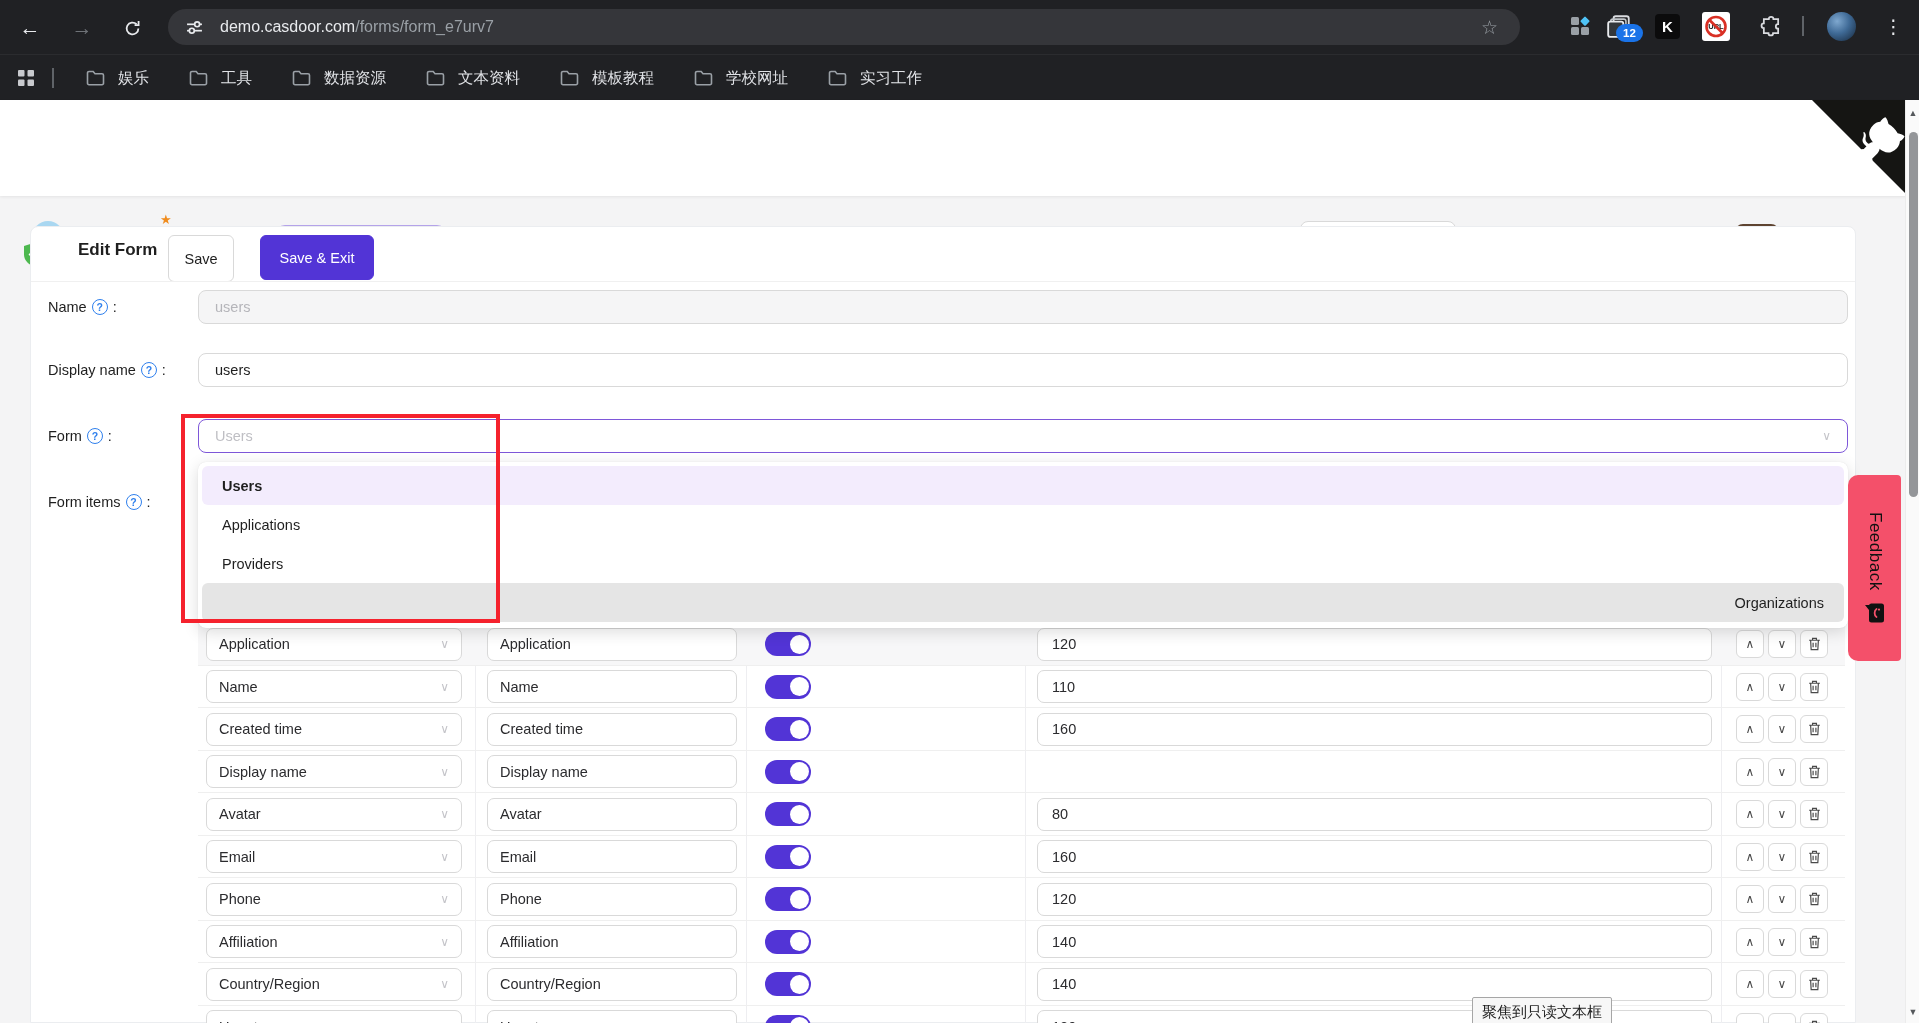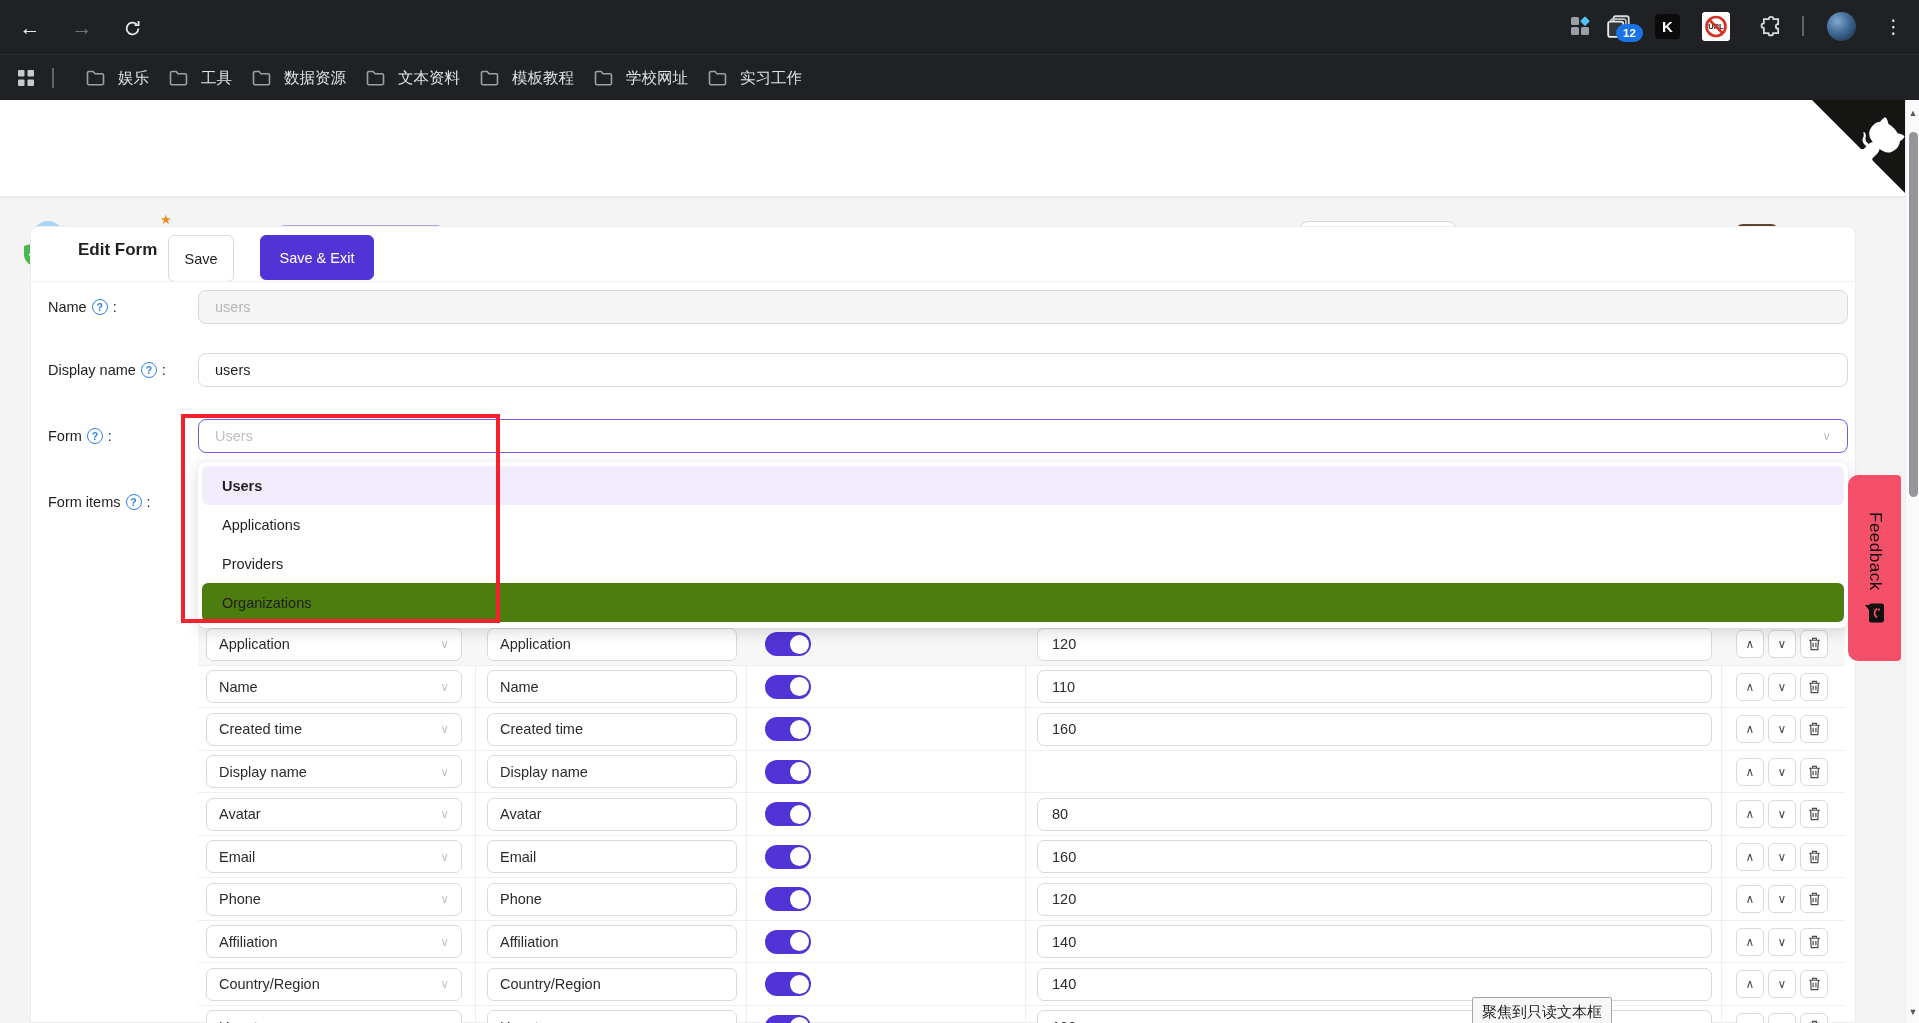--- a/index.html
+++ b/index.html
@@ -19,21 +19,21 @@
   .url-host{color:#e8eaed;}
   .url-path{color:#9aa0a6;}
   .pill-star{position:absolute;right:22px;top:7px;font-size:19px;color:#9aa0a6;}
   .ext{position:absolute;top:13px;color:#dadce0;}
   .tile{position:absolute;display:flex;align-items:center;justify-content:center;border-radius:4px;font-weight:bold;}
   .badge12{position:absolute;left:1616px;top:24px;width:27px;height:18px;background:#1a73e8;color:#fff;
     font-size:11.5px;font-weight:bold;border-radius:9px;display:flex;align-items:center;justify-content:center;}
   .vsep{position:absolute;width:2px;background:#5f6368;}
   .kebab{position:absolute;left:1884px;top:13px;color:#e8eaed;font-size:19px;line-height:28px;}
   .bm-item{display:flex;align-items:center;gap:13px;color:#e0e2e6;font-size:15.5px;white-space:nowrap;}
-  .bm-wrap{position:absolute;left:86px;top:0;height:46px;display:flex;align-items:center;column-gap:20px;}
+  .bm-wrap{position:absolute;left:86px;top:0;height:46px;display:flex;align-items:center;column-gap:40px;}
   .folder-ic{flex:0 0 auto;}
 
   
   .navbar{position:absolute;left:0;top:100px;width:1919px;height:96px;background:#fff;box-shadow:0 1px 3px rgba(0,0,0,.07);}
   .wordmark{position:absolute;left:74px;top:122px;font-size:35px;font-weight:bold;color:#101010;letter-spacing:-1px;}
   .logo-star{position:absolute;left:160px;top:112px;color:#f08c1e;font-size:13px;}
   .menu-item{position:absolute;top:136px;display:flex;align-items:center;gap:9px;font-size:15px;color:#1d1d1f;height:24px;}
   .saas-pill{position:absolute;left:275px;top:125px;width:172px;height:51px;background:#b4a3e9;border-radius:10px;
     display:flex;align-items:center;justify-content:center;gap:8px;font-size:16px;font-weight:bold;color:#1c1c40;}
   .inkbar{position:absolute;left:1099px;top:191px;width:28px;height:3px;background:#5234d6;}
@@ -62,21 +62,21 @@
     display:flex;align-items:center;padding:0 16px;font-size:14.5px;color:#1f1f1f;}
   .tinput.disabled{background:#f5f5f6;color:#b5b5ba;}
   .type-select{border:1.6px solid #7e57d9;color:#bfbfc4;}
   .sel-chev{margin-left:auto;color:#c4c4c9;font-size:12px;}
 
   
   .dropdown{position:absolute;left:198px;top:462px;width:1650px;height:166px;background:#fff;border-radius:8px;
     box-shadow:0 4px 16px rgba(0,0,0,.14),0 0 1px rgba(0,0,0,.12);padding:4px;z-index:6;}
   .dd-item{height:39px;display:flex;align-items:center;padding:0 20px;font-size:14.5px;color:#1f1f1f;border-radius:6px;}
   .dd-item.selected{background:#f3ecfd;font-weight:bold;}
-  .dd-item.hovered{background:#4d7c0f;}
+  .dd-item.hovered{background:#e5e5e5;justify-content:flex-end;}
   .red-rect{position:absolute;left:181px;top:414px;width:319px;height:209px;border:4px solid #f5222d;z-index:7;}
 
   
   .ftable{position:absolute;left:0;top:623px;width:1919px;z-index:2;}
   .trow{position:relative;height:42.5px;padding-left:37px;}
   .trow.first{background:linear-gradient(90deg,transparent 198px,#f7f7f8 198px,#f7f7f8 1845px,transparent 1845px);}
   .rborder{position:absolute;left:198px;width:1647px;bottom:0;height:1px;background:#efefef;}
   .cellsel{position:absolute;left:206px;top:4.5px;width:256px;height:33px;border:1px solid #d9d9d9;border-radius:7px;
     background:#fff;display:flex;align-items:center;padding:0 12px;font-size:14.5px;color:#2b2b2e;}
   .cellinput{position:absolute;left:487px;top:4.5px;width:250px;height:33px;border:1px solid #d9d9d9;border-radius:7px;
@@ -112,20 +112,31 @@
       </div>
     <div class="navbtn dim" style="left:67px">
         <span>→</span>
       </div>
     <div class="navbtn" style="left:117px">
       <svg width="19" height="19" viewBox="0 0 20 20">
         <path d="M16.2 10a6.2 6.2 0 1 1-1.9-4.5" stroke="#e8eaed" stroke-width="1.9" fill="none"></path>
         <path d="M16.4 2.2v4.2h-4.2" fill="none" stroke="#e8eaed" stroke-width="1.9"></path>
       </svg>
     </div>
+    <div class="url-pill">
+      <svg width="17" height="17" viewBox="0 0 16 16" style="margin:0 17px 0 18px">
+        <line x1="1" y1="5" x2="15" y2="5" stroke="#e8eaed" stroke-width="1.6"></line>
+        <circle cx="10.5" cy="5" r="2.3" fill="#35363a" stroke="#e8eaed" stroke-width="1.6"></circle>
+        <line x1="1" y1="11" x2="15" y2="11" stroke="#e8eaed" stroke-width="1.6"></line>
+        <circle cx="5.5" cy="11" r="2.3" fill="#35363a" stroke="#e8eaed" stroke-width="1.6"></circle>
+      </svg>
+      <span class="url-host">demo.casdoor.com</span>
+        <span class="url-path">/forms/form_e7urv7</span>
+      <span class="pill-star">☆</span>
+    </div>
 
     <svg class="ext" style="left:1569px;top:15px" width="22" height="22" viewBox="0 0 22 22">
       <rect x="2" y="2" width="8" height="8" rx="1.5" fill="#9aa0a6"></rect>
       <rect x="2" y="12" width="8" height="8" rx="1.5" fill="#9aa0a6"></rect>
       <rect x="12" y="12" width="8" height="8" rx="1.5" fill="#9aa0a6"></rect>
       <rect x="12.6" y="2.6" width="7" height="7" rx="1" fill="#4fc3f7" transform="rotate(45 16 6)"></rect>
     </svg>
     <svg class="ext" style="left:1606px;top:13px" width="26" height="26" viewBox="0 0 24 24">
       <rect x="7" y="3" width="14" height="14" rx="2" fill="none" stroke="#dadce0" stroke-width="1.7"></rect>
       <rect x="4.4" y="5.6" width="14" height="14" rx="2" fill="none" stroke="#bfc3c7" stroke-width="1.5"></rect>

